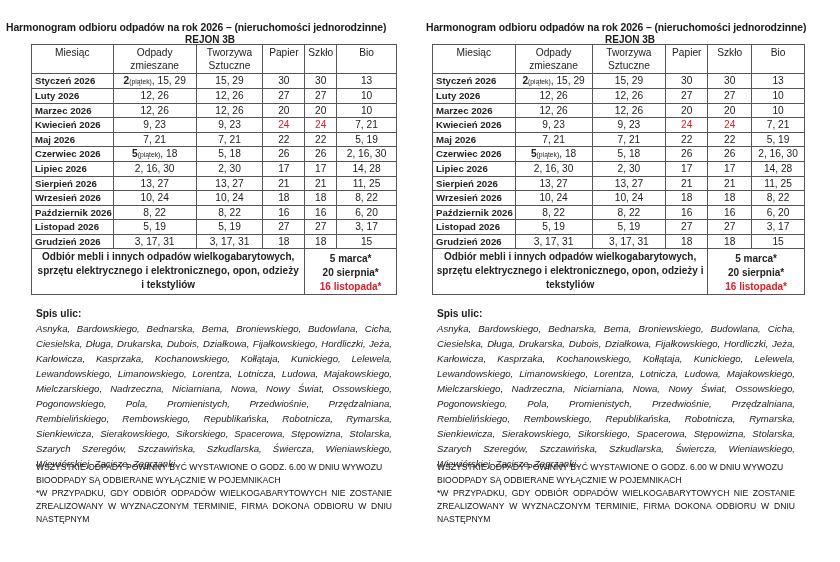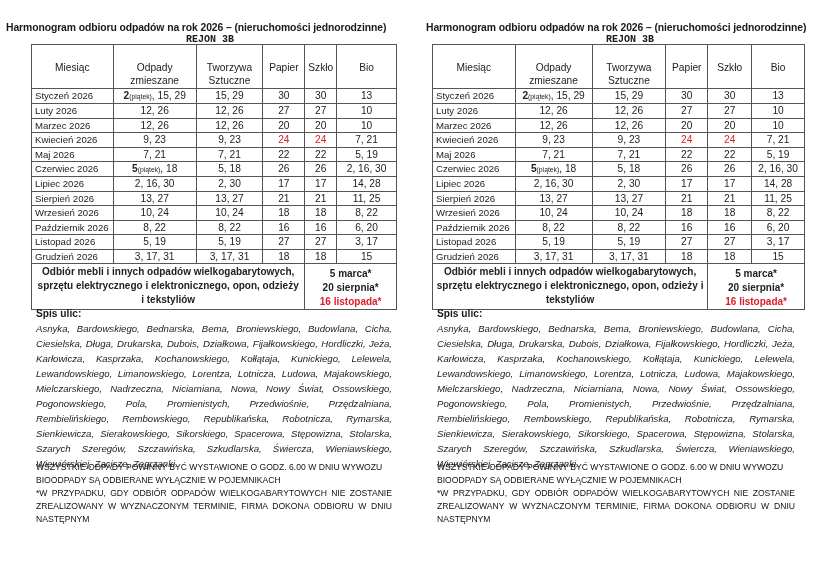--- a/index.html
+++ b/index.html
@@ -12,35 +12,35 @@
   .page.left { left: 0; width: 420px; }
   .page.right { left: 420px; width: 420px; }
 
   .title {
     position: absolute; top: 22px; left: 6px; width: 100%;
     text-align: left; font-weight: bold; font-size: 10.4px; letter-spacing: -0.1px;
     white-space: nowrap;
   }
   .region {
     position: absolute; top: 34px; left: 0; width: 100%;
-    text-align: center; font-weight: bold; font-size: 10px; font-family: Liberation Mono, monospace;
+    text-align: center; font-weight: bold; font-size: 10px;
   }
   table.sched {
     position: absolute; top: 44px; border-collapse: collapse;
     table-layout: fixed; font-size: 10.2px;
   }
   .left table.sched { left: 31px; width: 366px; }
   .right table.sched { left: 12px; width: 373px; }
   table.sched td, table.sched th {
     border: 1px solid #555; padding: 0; text-align: center;
     font-weight: normal; vertical-align: top; color: #222;
   }
-  table.sched th { height: 27px; line-height: 13px; padding-top: 16px; }
+  table.sched th { height: 27px; line-height: 13px; padding-top: 1px; }
   table.sched td { height: 13.5px; line-height: 13px; }
-  table.sched td.month { text-align: left; padding-left: 3px; font-weight: normal; font-size: 9.6px; }
+  table.sched td.month { text-align: left; padding-left: 3px; font-weight: bold; font-size: 9.6px; }
   table.sched .small { font-size: 6.8px; }
   table.sched .bold { font-weight: bold; }
   table.sched .red { color: #d9202a; }
   table.sched td.bulky-label {
     text-align: center; padding: 1px 3px; font-weight: bold; font-size: 10px; line-height: 14px; height: 43px;
   }
   table.sched td.bulky-dates { font-weight: bold; font-size: 10px; line-height: 14px; padding-top: 3px; }
 
   .streets-title {
     position: absolute; top: 308px; font-weight: bold; font-size: 10.2px;

